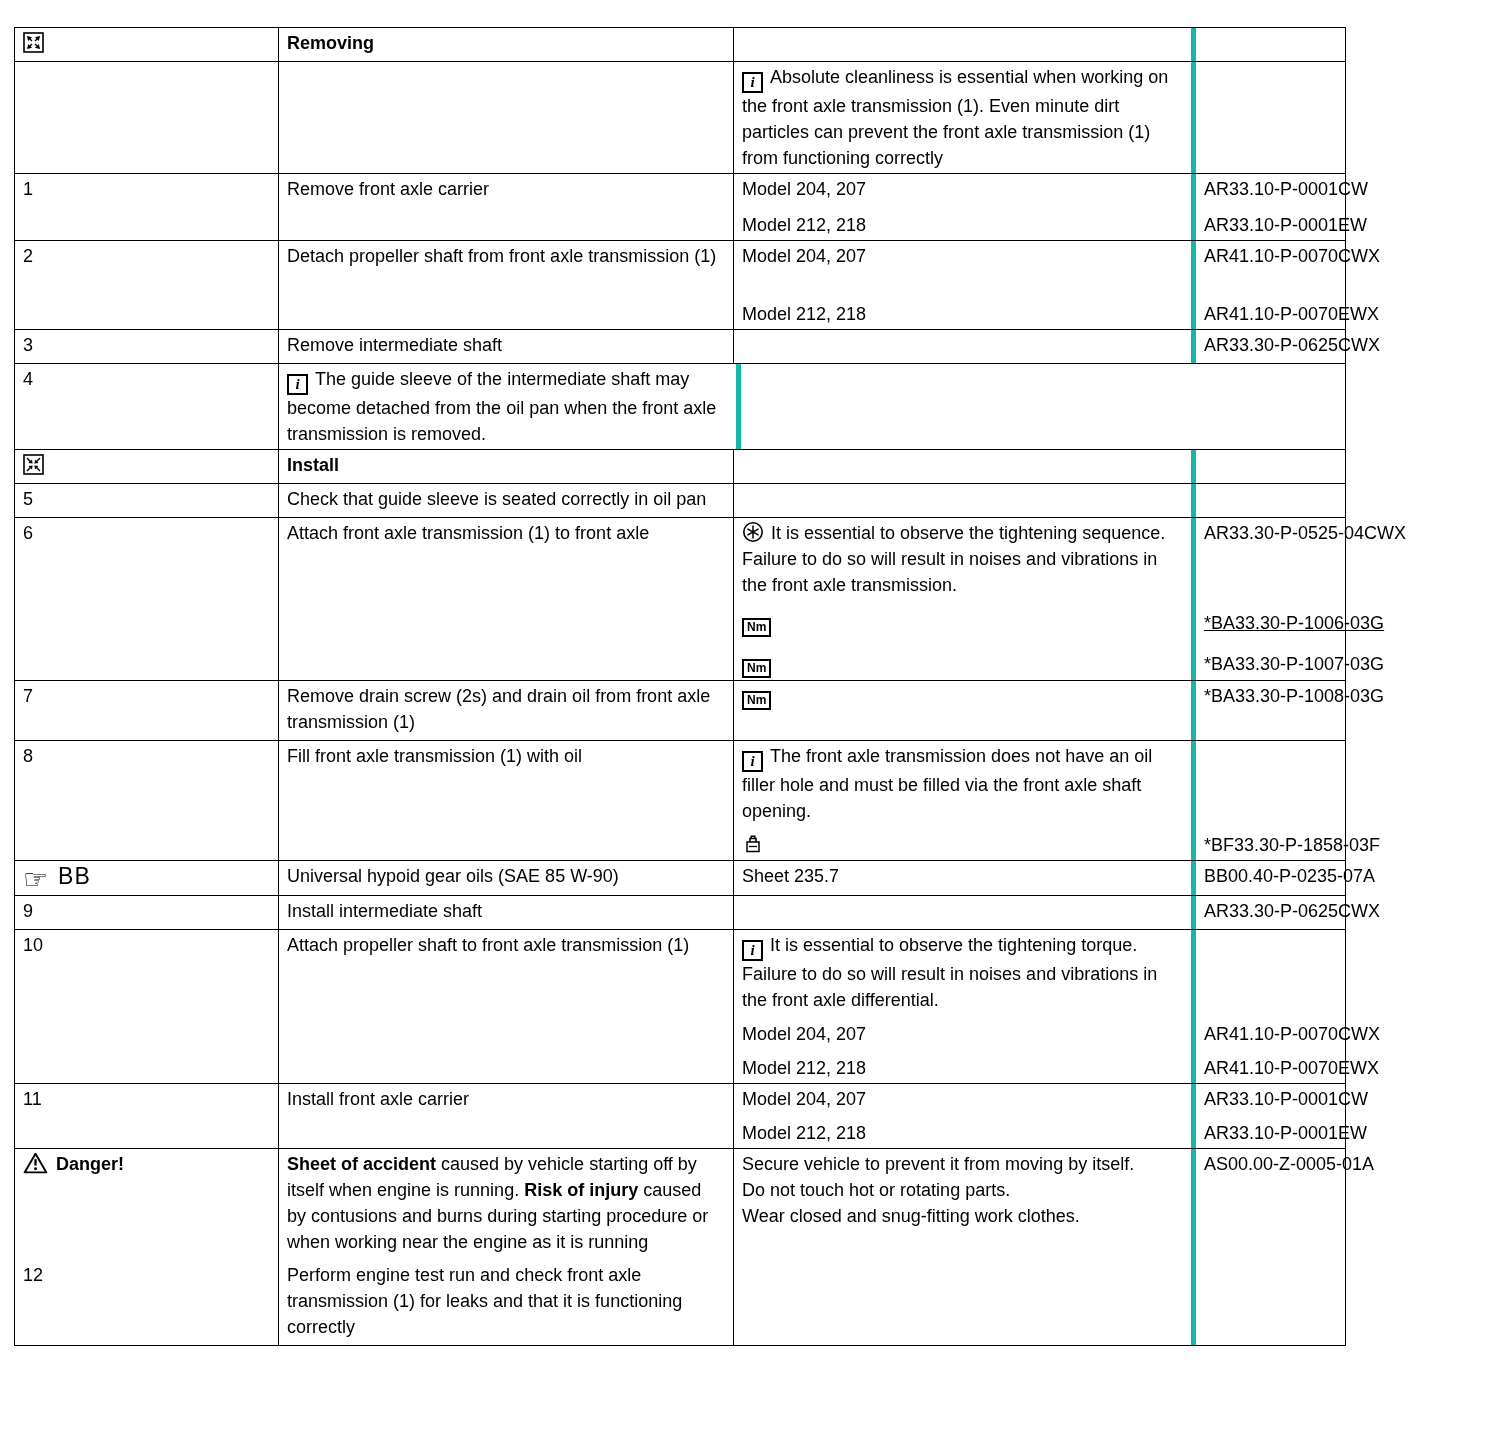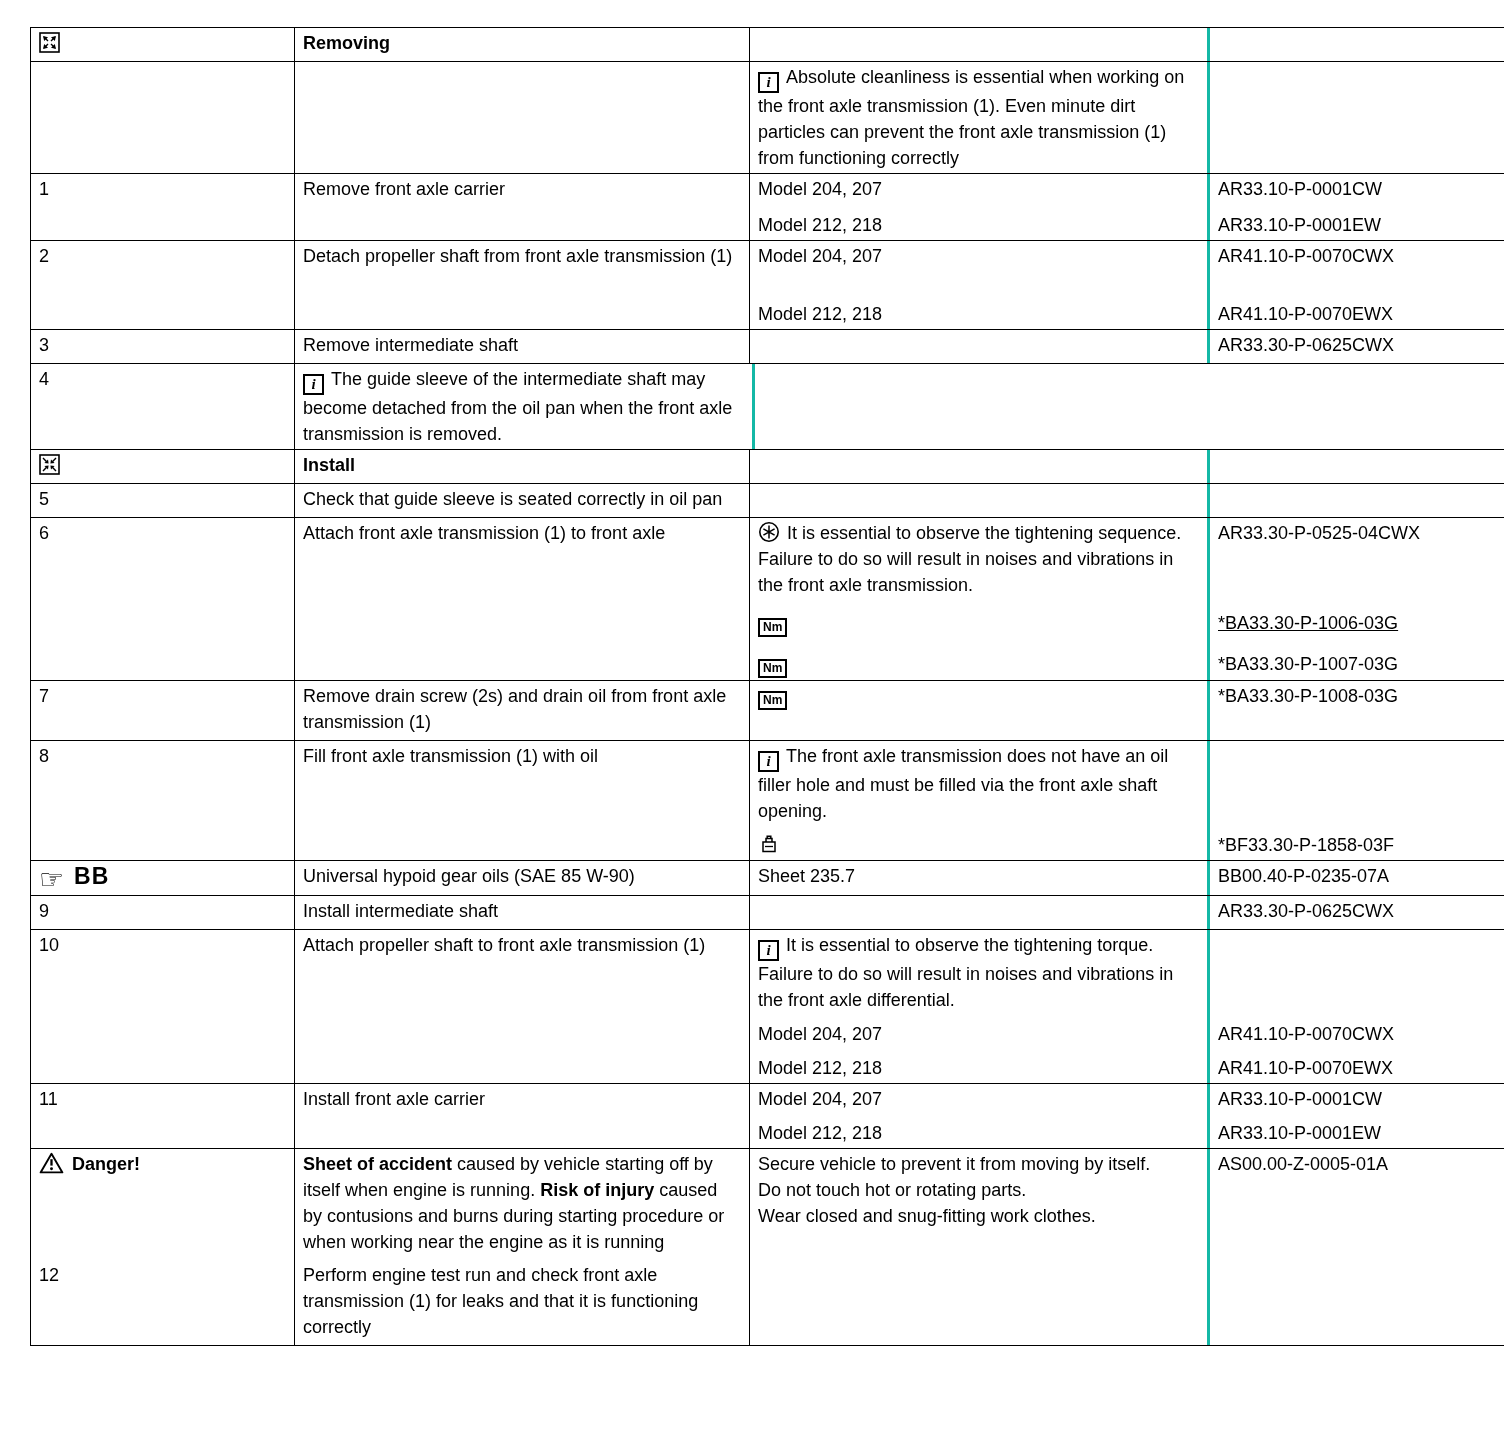--- a/index.html
+++ b/index.html
@@ -4,33 +4,33 @@
 <style>
   * { box-sizing: border-box; margin: 0; padding: 0; }
   html, body { background: #fff; }
   body {
     width: 1504px; height: 1444px;
     font-family: "Liberation Sans", "DejaVu Sans", sans-serif;
     font-size: 18px; line-height: 26px; color: #000;
     position: relative;
   }
   .table {
-    position: absolute; left: 30px; top: 27px; width: 1475px;
+    position: absolute; left: 14px; top: 27px; width: 1332px;
     border: 1px solid #000; background: #fff;
   }
   .row { display: grid; grid-template-columns: 264px 455px 723px; border-bottom: 1px solid #000; }
   .row:last-child, .row.no-bottom { border-bottom: none; }
   .c1, .c2 { border-right: 1px solid #000; padding: 2px 8px 5px 8px; }
   .pairs { display: flex; flex-direction: column; }
   .pair { display: grid; grid-template-columns: 457px 266px; }
   .pair:last-child { flex: 1 0 auto; }
   .note { padding: 2px 10px 2px 8px; }
-  .ref  { border-left: 3px solid #14b8a6; padding: 2px 8px 2px 8px; }
+  .ref  { border-left: 5px solid #14b8a6; padding: 2px 8px 2px 8px; }
   .b { font-weight: bold; }
-  .big { font-size: 23px; font-weight: bold; letter-spacing: 1px; vertical-align: -1px; }
+  .big { font-size: 23px; font-weight: normal; letter-spacing: 1px; vertical-align: -1px; }
   .icon { display: inline-block; vertical-align: -4px; margin-right: 7px; }
   .icon svg { display: block; }
   .icon.info-icon {
     width: 21px; height: 21px; border: 2px solid #000; text-align: center;
     font: bold italic 15px/16px "Liberation Serif", serif; vertical-align: -4px;
   }
   .icon.nm-icon {
     border: 2px solid #000; font: bold 12px/13px "Liberation Sans", sans-serif;
     padding: 1px 3px; vertical-align: -2px; margin-right: 12px;
   }

